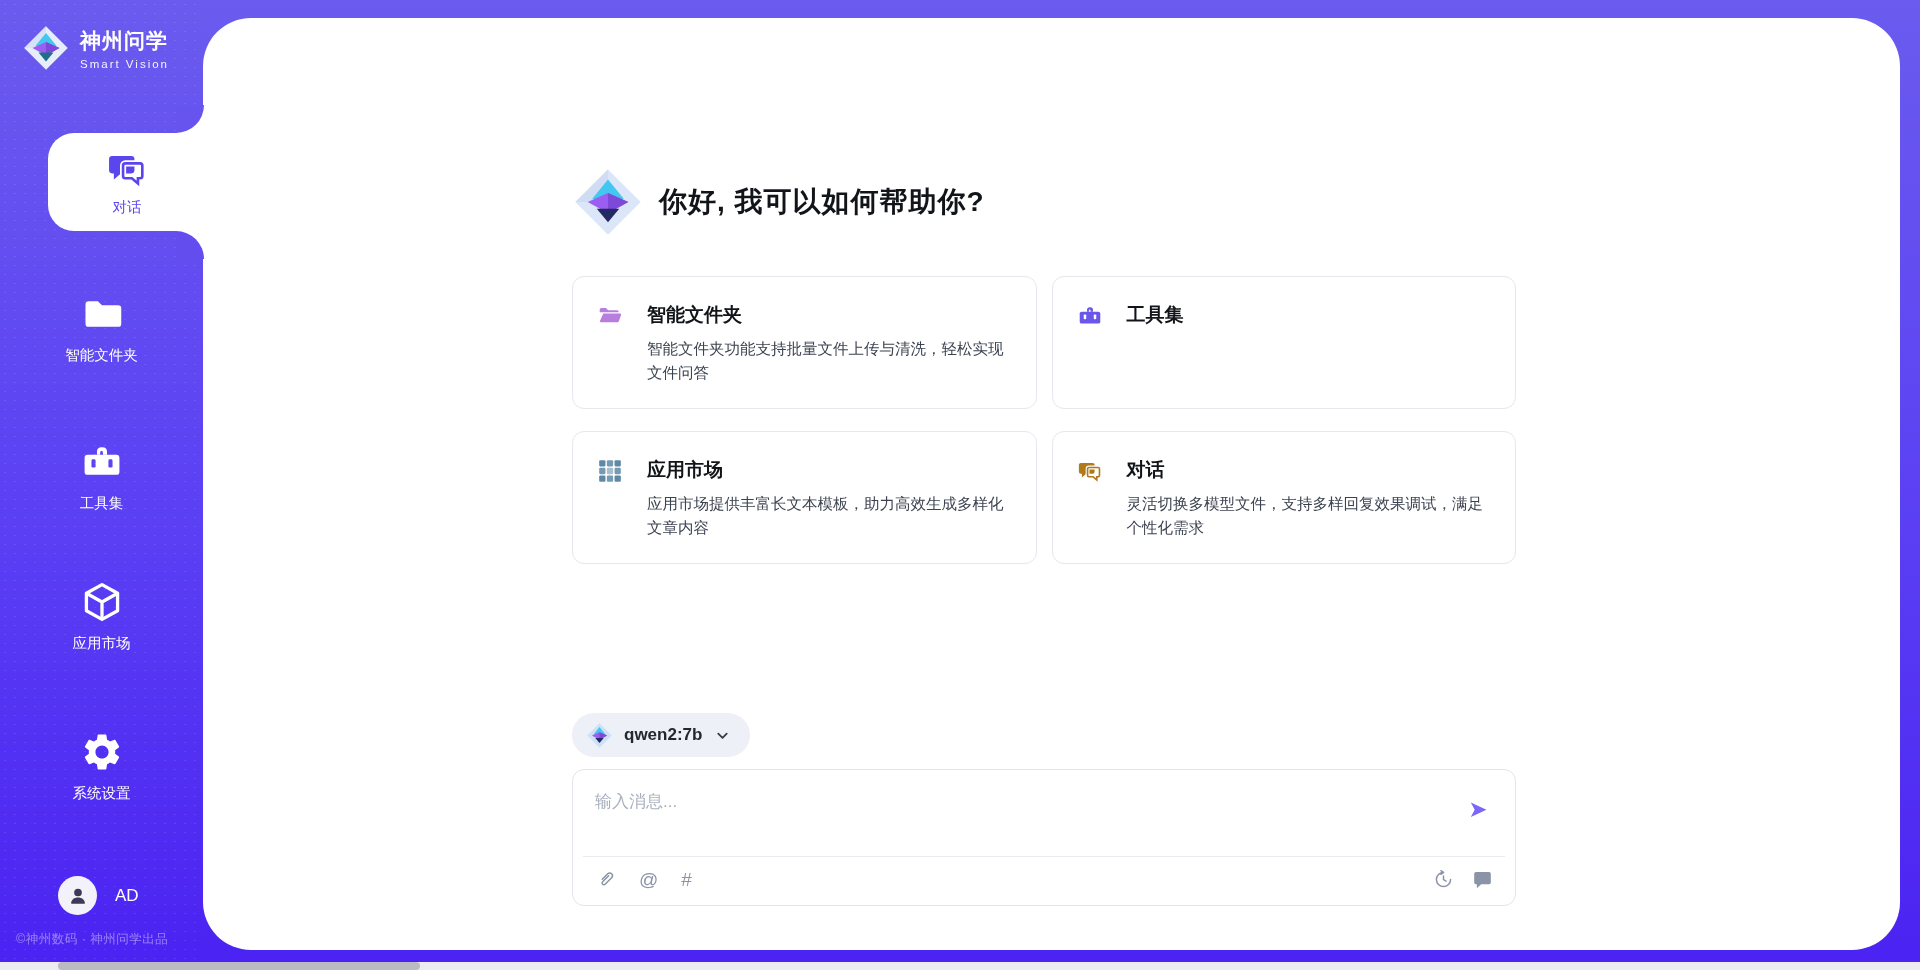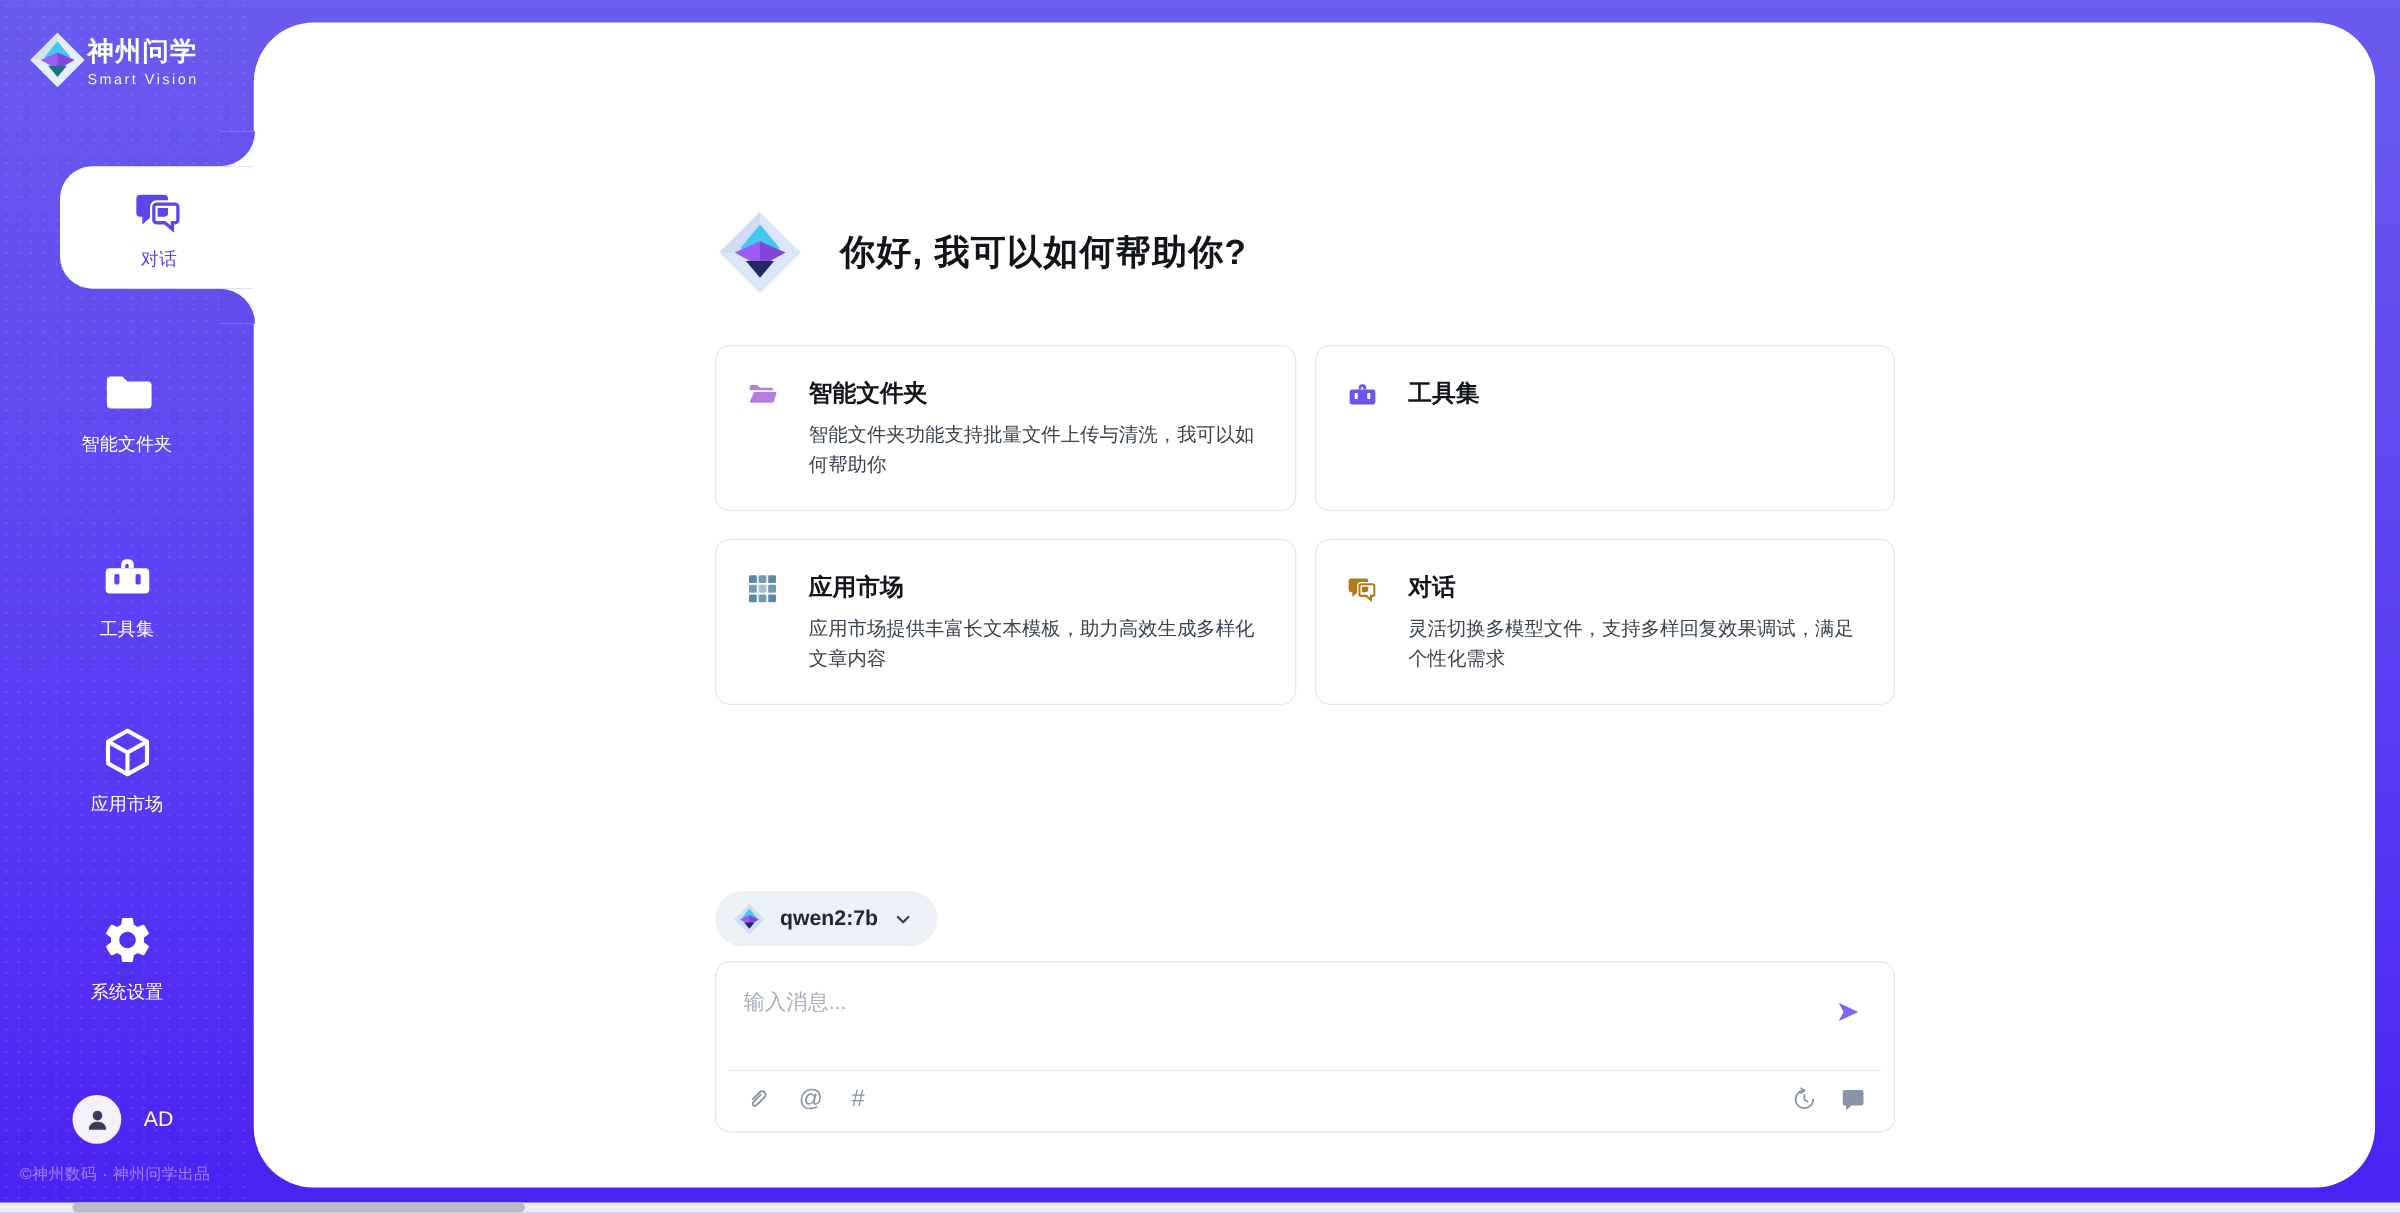--- a/index.html
+++ b/index.html
@@ -12,21 +12,21 @@
   
   .sidebar-texture { position:absolute; left:0; top:0; width:203px; height:962px;
     background-image:radial-gradient(rgba(255,255,255,.10) 1.1px, transparent 1.1px);
     background-size:10px 9px; pointer-events:none; }
 
   
   .main-panel { position:absolute; left:203px; top:18px; width:1697px; height:932px;
     background:#ffffff; border-radius:48px; }
 
   
-  .brand { position:absolute; left:22px; top:24px; display:flex; align-items:center; }
+  .brand { position:absolute; left:22px; top:24px; display:flex; align-items:center; gap:10px; }
   .brand .logo { width:48px; height:48px; }
   .brand-cn { color:#fff; font-size:21px; font-weight:bold; letter-spacing:1px; }
   .brand-en { color:rgba(255,255,255,.92); font-size:11.5px; letter-spacing:2px; margin-top:3px; }
 
   
   .tab-active { position:absolute; left:48px; top:133px; width:158px; height:98px;
     background:#fff; border-radius:26px 0 0 26px; display:flex; flex-direction:column;
     align-items:center; justify-content:center; gap:8px; }
   .tab-active .nicon { width:42px; height:42px; color:#5b46ee; }
   .tab-active .nlabel { color:#5b46ee; font-size:14.5px; }
@@ -49,21 +49,21 @@
   
   .user-row { position:absolute; left:58px; top:876px; display:flex; align-items:center; gap:18px; }
   .avatar { width:39px; height:39px; border-radius:50%; background:#f3f1fa;
     display:flex; align-items:center; justify-content:center; }
   .avatar svg { width:22px; height:22px; }
   .user-name { color:#fff; font-size:17px;text-align:center; }
   .side-footer { position:absolute; left:16px; top:931px; color:rgba(255,255,255,.42);
     font-size:12.5px; letter-spacing:.5px; }
 
   
-  .hero { position:absolute; left:572px; top:166px; display:flex; align-items:center; gap:28px; }
+  .hero { position:absolute; left:572px; top:166px; display:flex; align-items:center; gap:15px; }
   .hero .hlogo { width:72px; height:72px; }
   .hero-text { font-size:28px; font-weight:bold; color:#111418; letter-spacing:1px; }
 
   
   .cards { position:absolute; left:572px; top:276px; width:944px;
     display:grid; grid-template-columns:1fr 1fr; column-gap:15px; row-gap:22px; }
   .card { background:#fff; border:1px solid #e7e8ee; border-radius:12px;
     padding:25px 28px 22px 24px; display:flex; gap:24px; cursor:pointer; min-height:128px; }
   .cicon { width:26px; height:26px; flex:0 0 26px; margin-top:1px; }
   .cicon svg { width:100%; height:100%; display:block; }
@@ -217,21 +217,21 @@
 
     <div class="card">
       <span class="cicon" style="color:#b77ee0">
         <svg viewBox="0 0 24 24" fill="currentColor">
           <path d="M2.5 8.5 V6.2 C2.5 5.4 3.2 4.7 4 4.7 h4.3 l2 2 h8.2 c.8 0 1.5.7 1.5 1.5 v.3 z"></path>
           <path d="M5.8 9.8 h15.5 c.7 0 1.1.6.9 1.2 l-1.9 5.6 c-.2.7-.9 1.2-1.6 1.2 H3.5 c-.6 0-1-.5-.8-1.1 z"></path>
         </svg>
       </span>
       <div class="ctext">
         <div class="ctitle">智能文件夹</div>
-        <div class="cdesc">智能文件夹功能支持批量文件上传与清洗，我可以如何帮助你</div>
+        <div class="cdesc">智能文件夹功能支持批量文件上传与清洗，轻松实现文件问答</div>
       </div>
     </div>
 
     <div class="card">
       <span class="cicon" style="color:#6a57ea">
         <svg viewBox="0 0 48 48">
           <defs>
             <mask id="tbmask-card">
               <rect width="48" height="48" fill="#fff"></rect>
               <rect x="12.5" y="21" width="4.5" height="9" rx="1.5" fill="#000"></rect>

